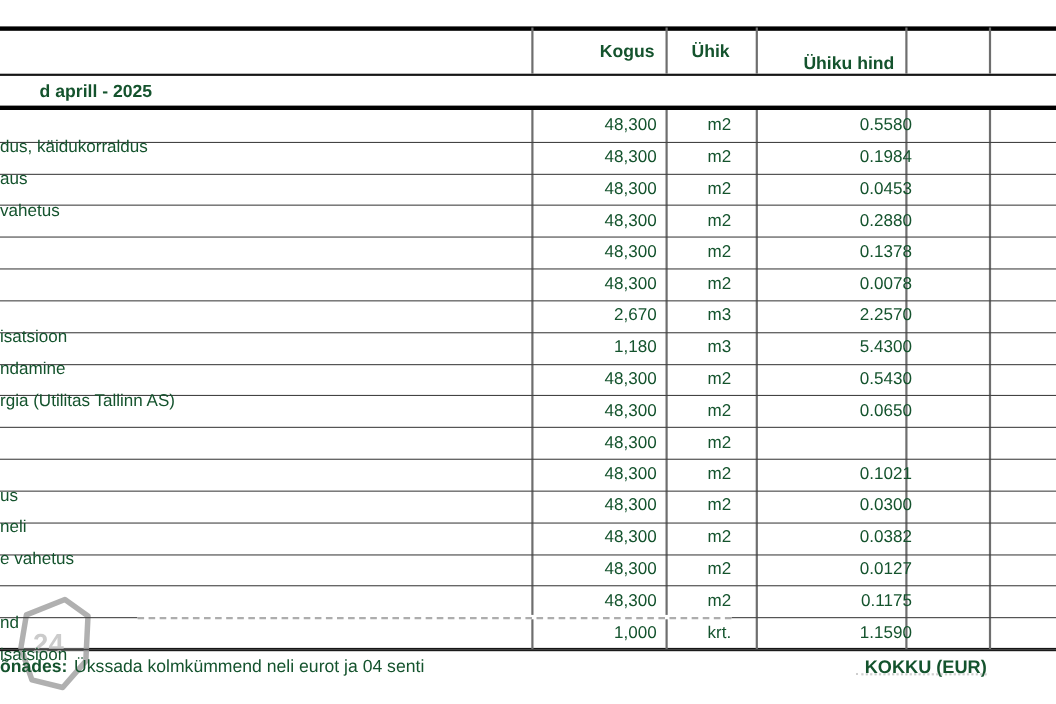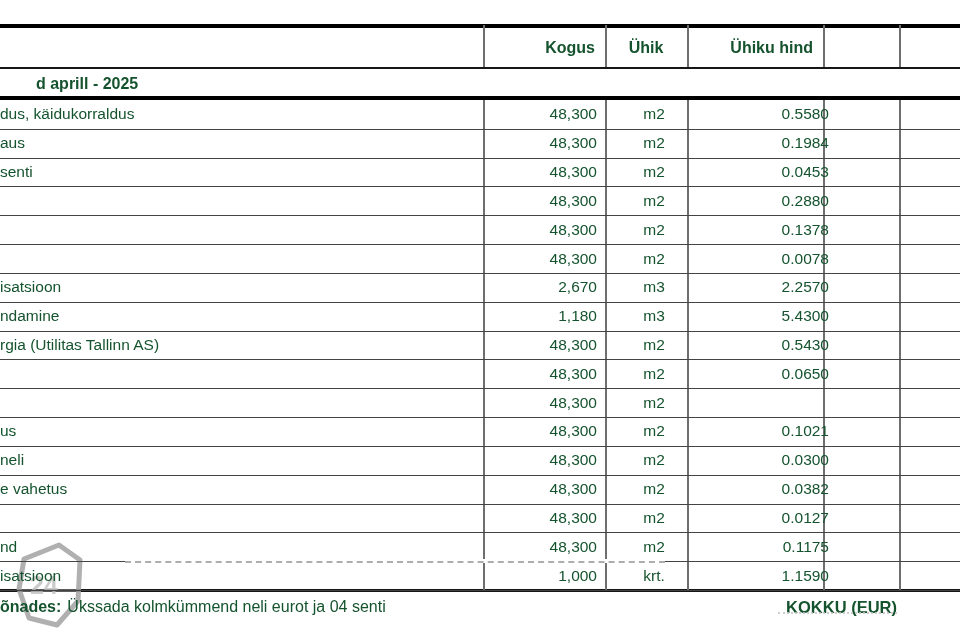--- a/index.html
+++ b/index.html
@@ -13,27 +13,27 @@
   .hline.med{height:2px; background:#161616;}
   .vline{position:absolute; width:1.5px; background:#6e6e6e;}
   .header-row{position:absolute; left:0; top:28px; width:960px; height:39px;}
   .hcell{position:absolute; top:0; height:100%; display:flex; align-items:center;
          font-weight:bold; font-size:16px;}
   .group-row{position:absolute; left:0; top:69px; width:960px; height:29px;
              display:flex; align-items:center; font-weight:bold; font-size:16px;padding-left:36px;}
   .row{position:absolute; left:0; width:960px; border-bottom:1px solid #434343; z-index:3;}
   .cell{position:absolute; top:0; height:100%; display:flex; align-items:center;
         font-size:15.5px; white-space:nowrap;}
-  .cell.c-label{left:0; width:478px;}
+  .cell.c-label{left:0; width:478px;margin-top:20px;}
   .cell.c-qty{left:483px; width:114px; justify-content:flex-end;}
   .cell.c-unit{left:605px; width:98px; justify-content:center;}
   .cell.c-price{left:687px; width:126px; justify-content:flex-end;padding-left:16px;}
   .h-qty{left:483px; width:112px; justify-content:flex-end;}
   .h-unit{left:605px; width:82px; justify-content:center;}
-  .h-price{left:687px; width:126px; justify-content:flex-end;}
+  .h-price{left:687px; width:126px; justify-content:flex-end;margin-top:11px;}
   .footer{position:absolute; left:0; top:592px; width:960px; height:32px; z-index:3;}
   .footer-words{position:absolute; left:0; top:0; height:30px; display:flex;
                 align-items:center; font-size:16px;}
   .footer-words b{margin-right:6px;}
   .footer-total{position:absolute; right:63px; top:0; height:30px; display:flex;
                 align-items:center; font-weight:bold; font-size:16.5px;}
   .wm-badge{position:absolute; left:14px; top:541px; z-index:2; opacity:.85;}
   .wm-dash-mask{position:absolute; left:125px; top:559px; width:540px; height:4px;
                 background:#fff; z-index:4;}
   .wm-dash{position:absolute; left:125px; top:561px; width:540px; height:0;
@@ -68,21 +68,21 @@
         <span class="cell c-unit">m2</span>
         <span class="cell c-price">0.5580</span>
       </div>
       <div class="row" style="top: 128.824px; height: 28.8235px;">
         <span class="cell c-label">aus</span>
         <span class="cell c-qty">48,300</span>
         <span class="cell c-unit">m2</span>
         <span class="cell c-price">0.1984</span>
       </div>
       <div class="row" style="top: 157.647px; height: 28.8235px;">
-        <span class="cell c-label">senti</span>
+        <span class="cell c-label">vahetus</span>
         <span class="cell c-qty">48,300</span>
         <span class="cell c-unit">m2</span>
         <span class="cell c-price">0.0453</span>
       </div>
       <div class="row" style="top: 186.471px; height: 28.8235px;">
         <span class="cell c-label"></span>
         <span class="cell c-qty">48,300</span>
         <span class="cell c-unit">m2</span>
         <span class="cell c-price">0.2880</span>
       </div>

